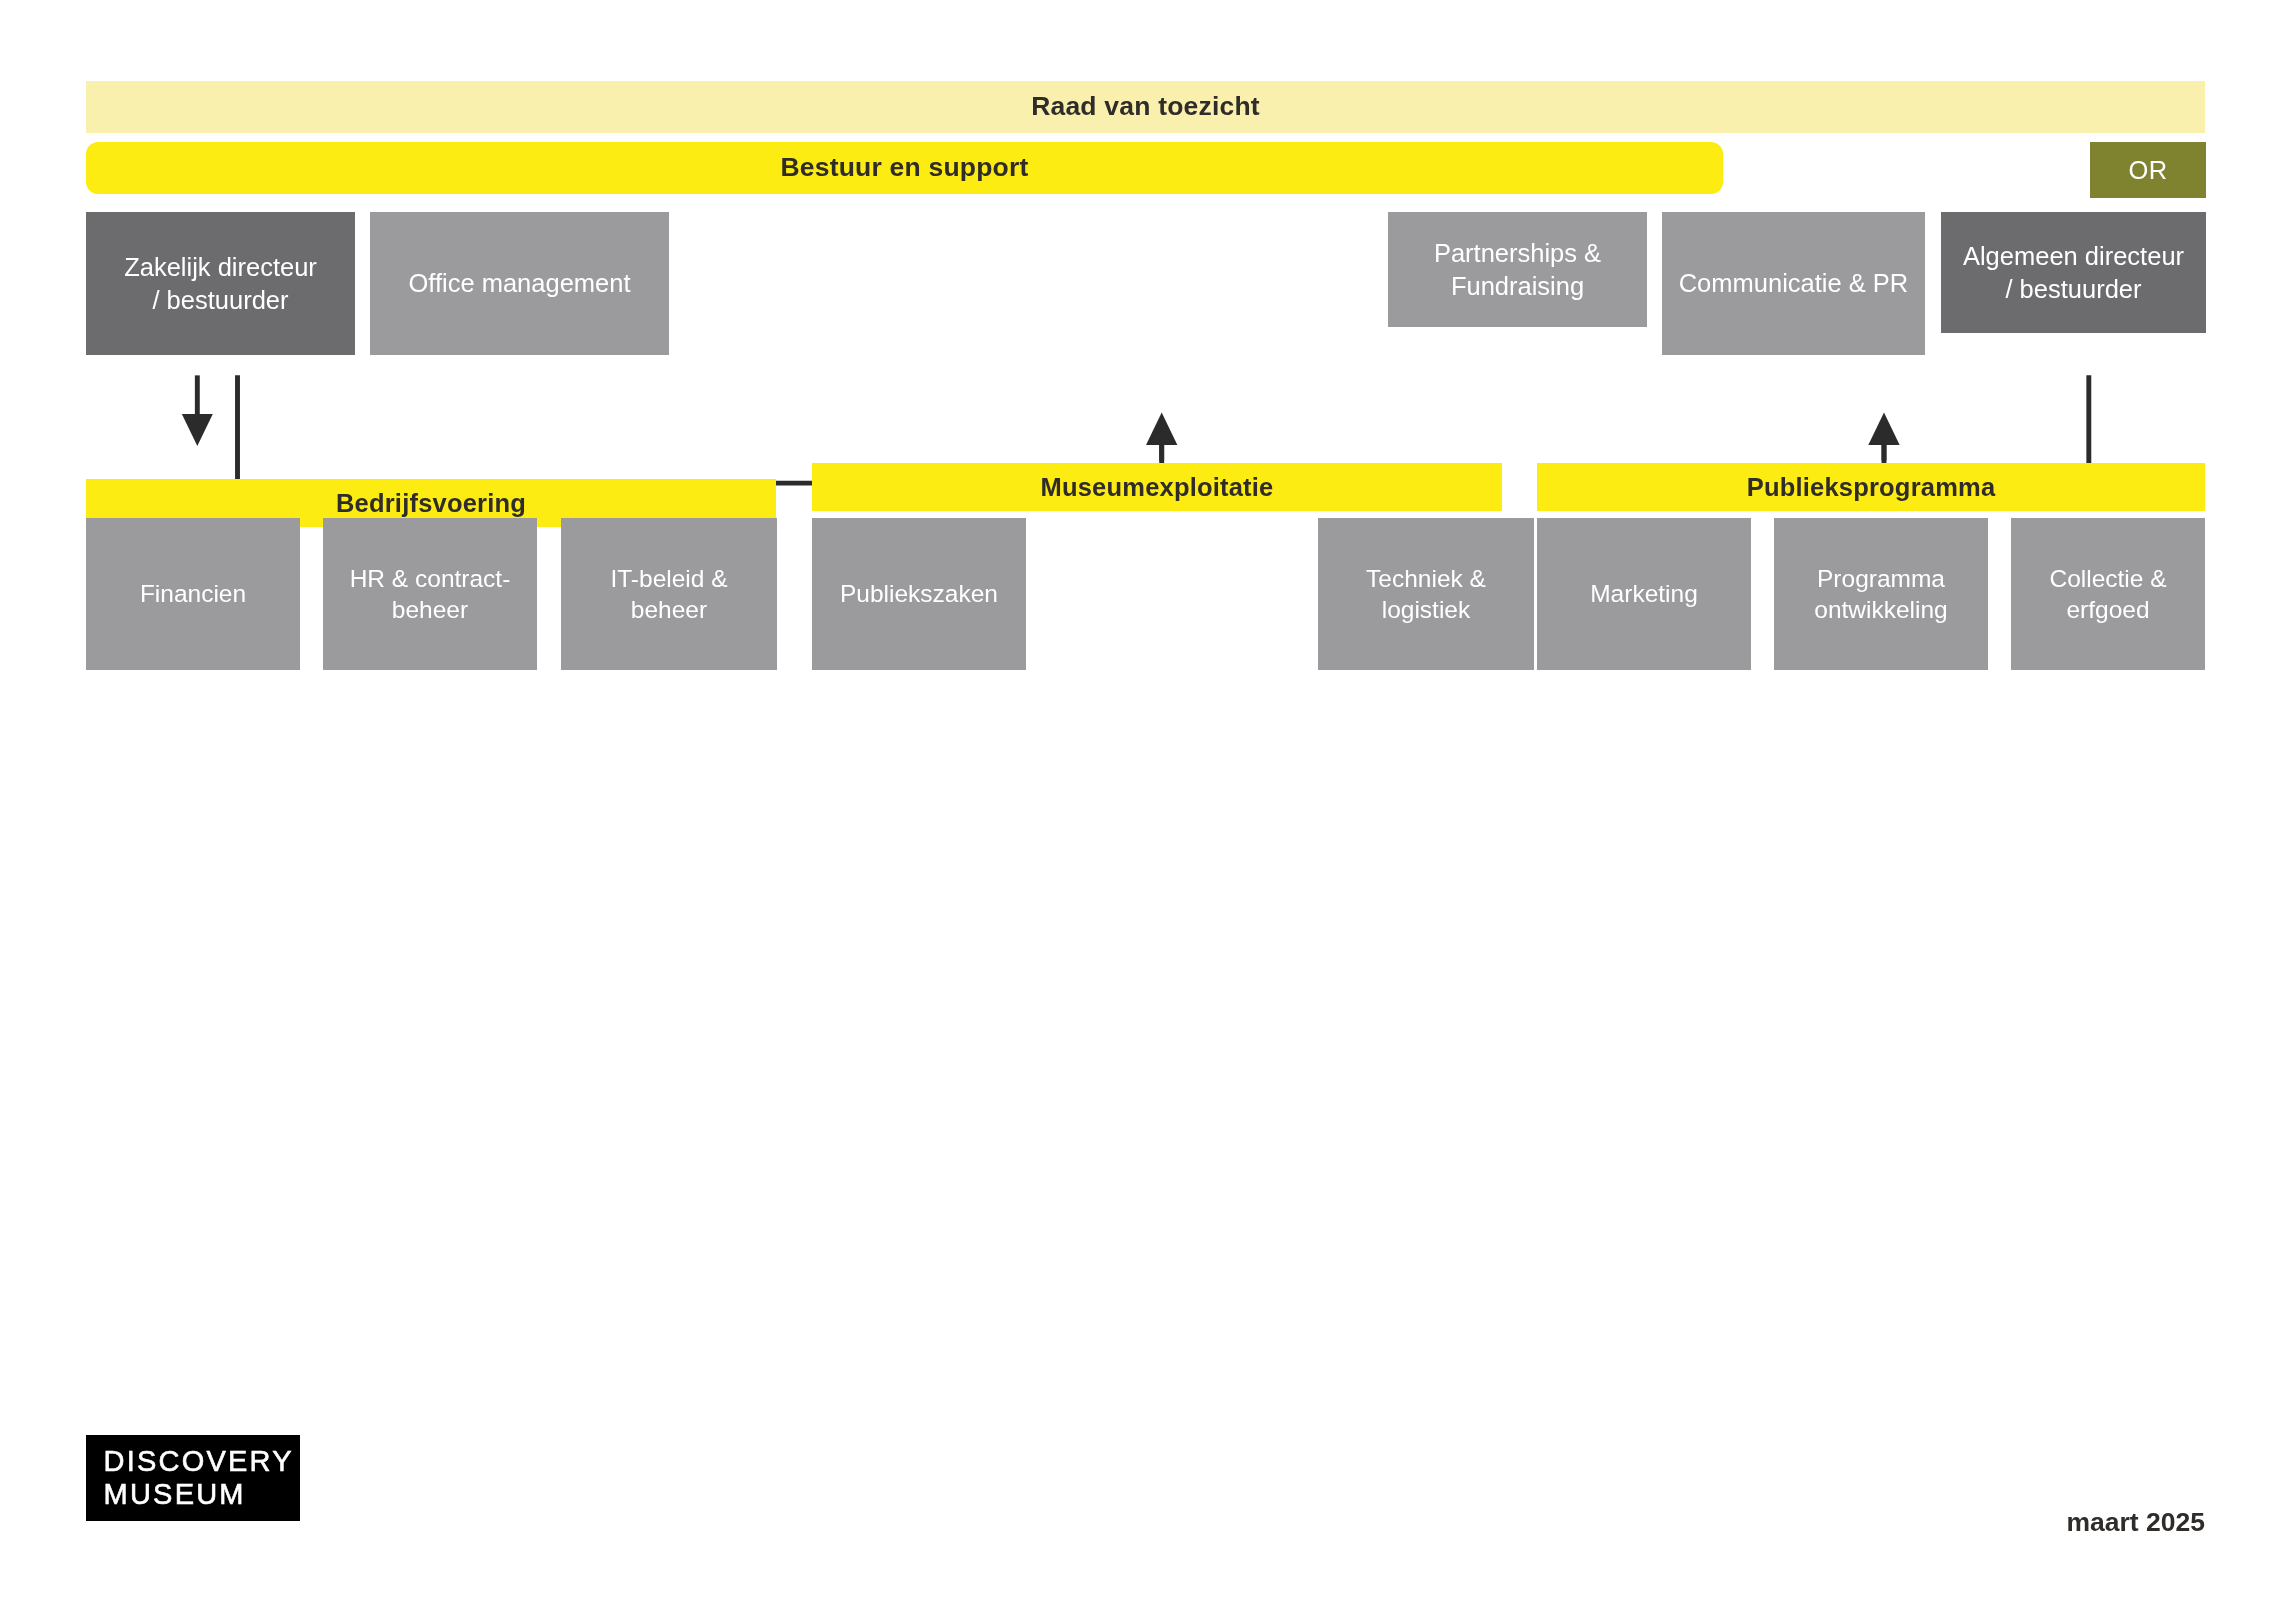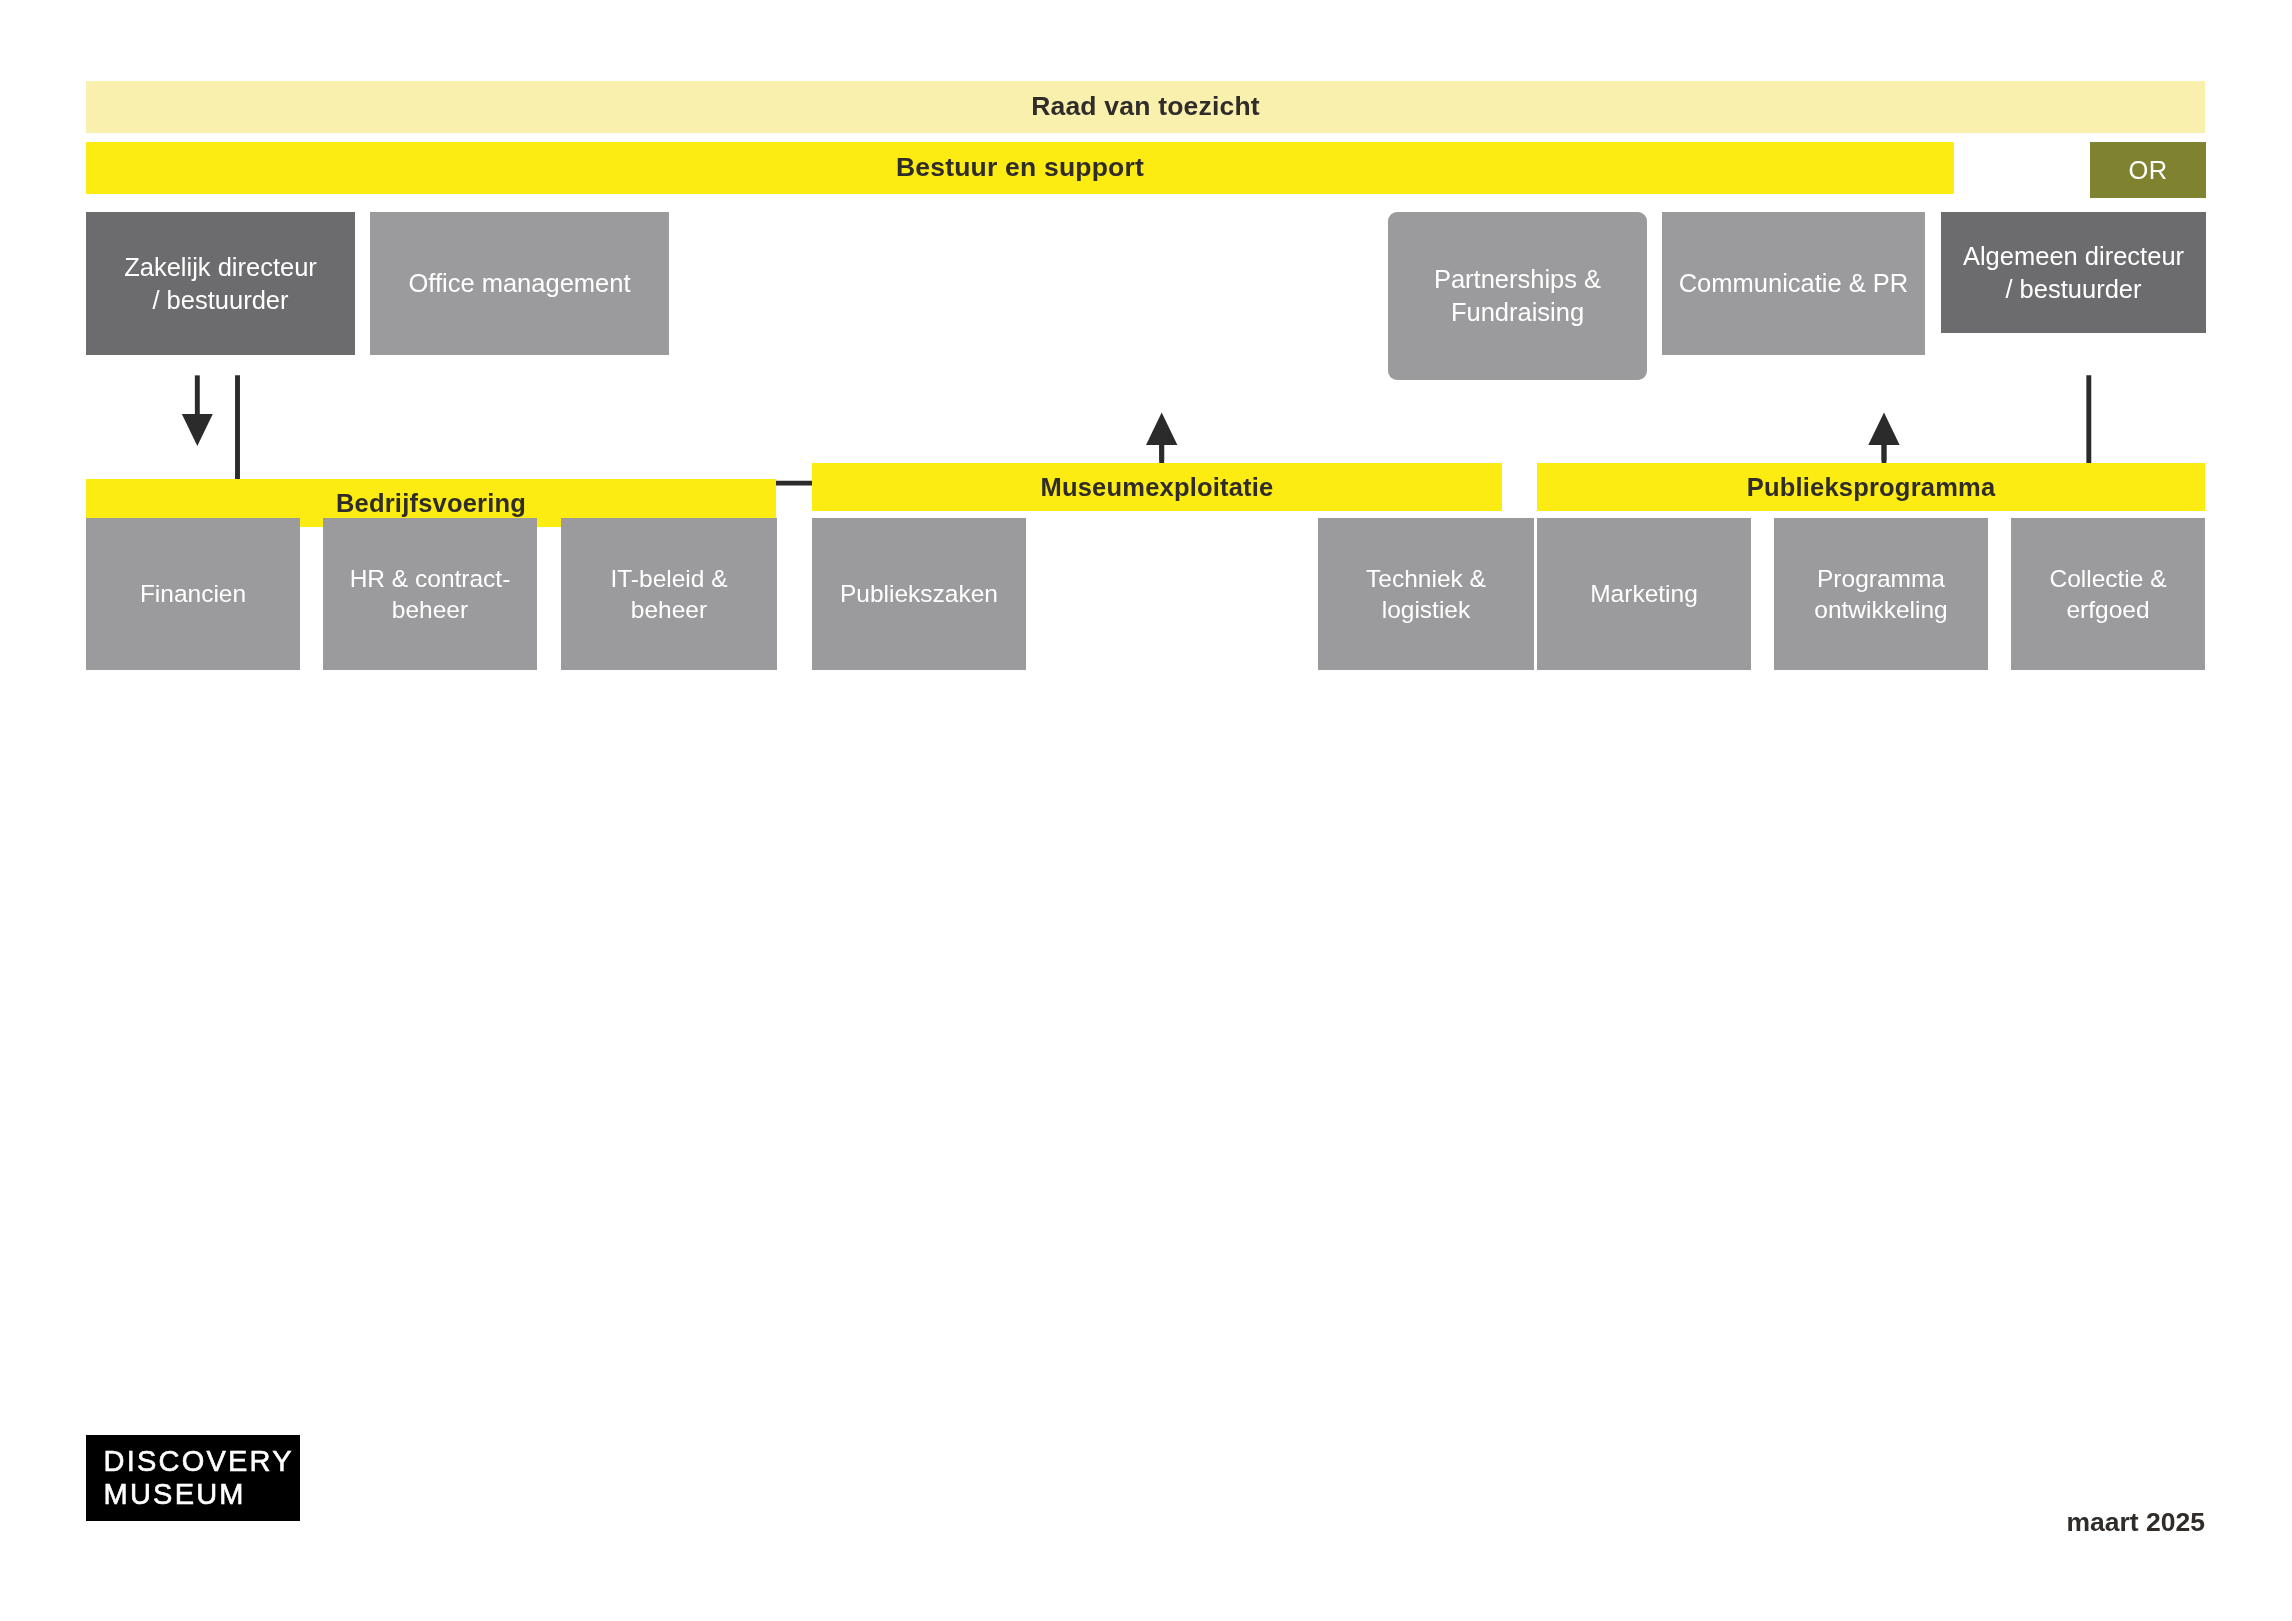--- a/index.html
+++ b/index.html
@@ -129,30 +129,30 @@
     text-align: right;
   }
 </style>
 </head>
 <body>
 
 <div id="chart-root">
 
   <div class="box banner-supervisory" style="left:86px; top:81px; width:2119px; height:52px;">Raad van toezicht</div>
 
-  <div class="box banner-board" style="left:86px; top:142px; width:1868px; height:52px;">Bestuur en support</div>
+  <div class="box banner-board" style="left:86px; top:142px; width:1637px; height:52px;border-radius:12px;">Bestuur en support</div>
 
   <div class="box badge-or" style="left:2090px; top:142px; width:116px; height:56px;">OR</div>
 
   <div class="box role-dark" style="left:86px; top:212px; width:269px; height:143px;">Zakelijk directeur
 / bestuurder</div>
 
   <div class="box role-light" style="left:370px; top:212px; width:299px; height:143px;">Office management</div>
 
-  <div class="box role-light" style="left:1388px; top:212px; width:259px; height:168px;border-radius:9px;">Partnerships &amp;
+  <div class="box role-light" style="left:1388px; top:212px; width:259px; height:115px;">Partnerships &amp;
 Fundraising</div>
 
   <div class="box role-light" style="left:1662px; top:212px; width:263px; height:143px;">Communicatie &amp; PR</div>
 
   <div class="box role-dark" style="left:1941px; top:212px; width:265px; height:121px;">Algemeen directeur
 / bestuurder</div>
 
   <svg id="connectors" viewBox="0 0 2339 1654">
     <defs>
       <marker id="arrowhead" markerWidth="7" markerHeight="7" refX="3.2" refY="3.4" orient="auto" markerUnits="strokeWidth">

